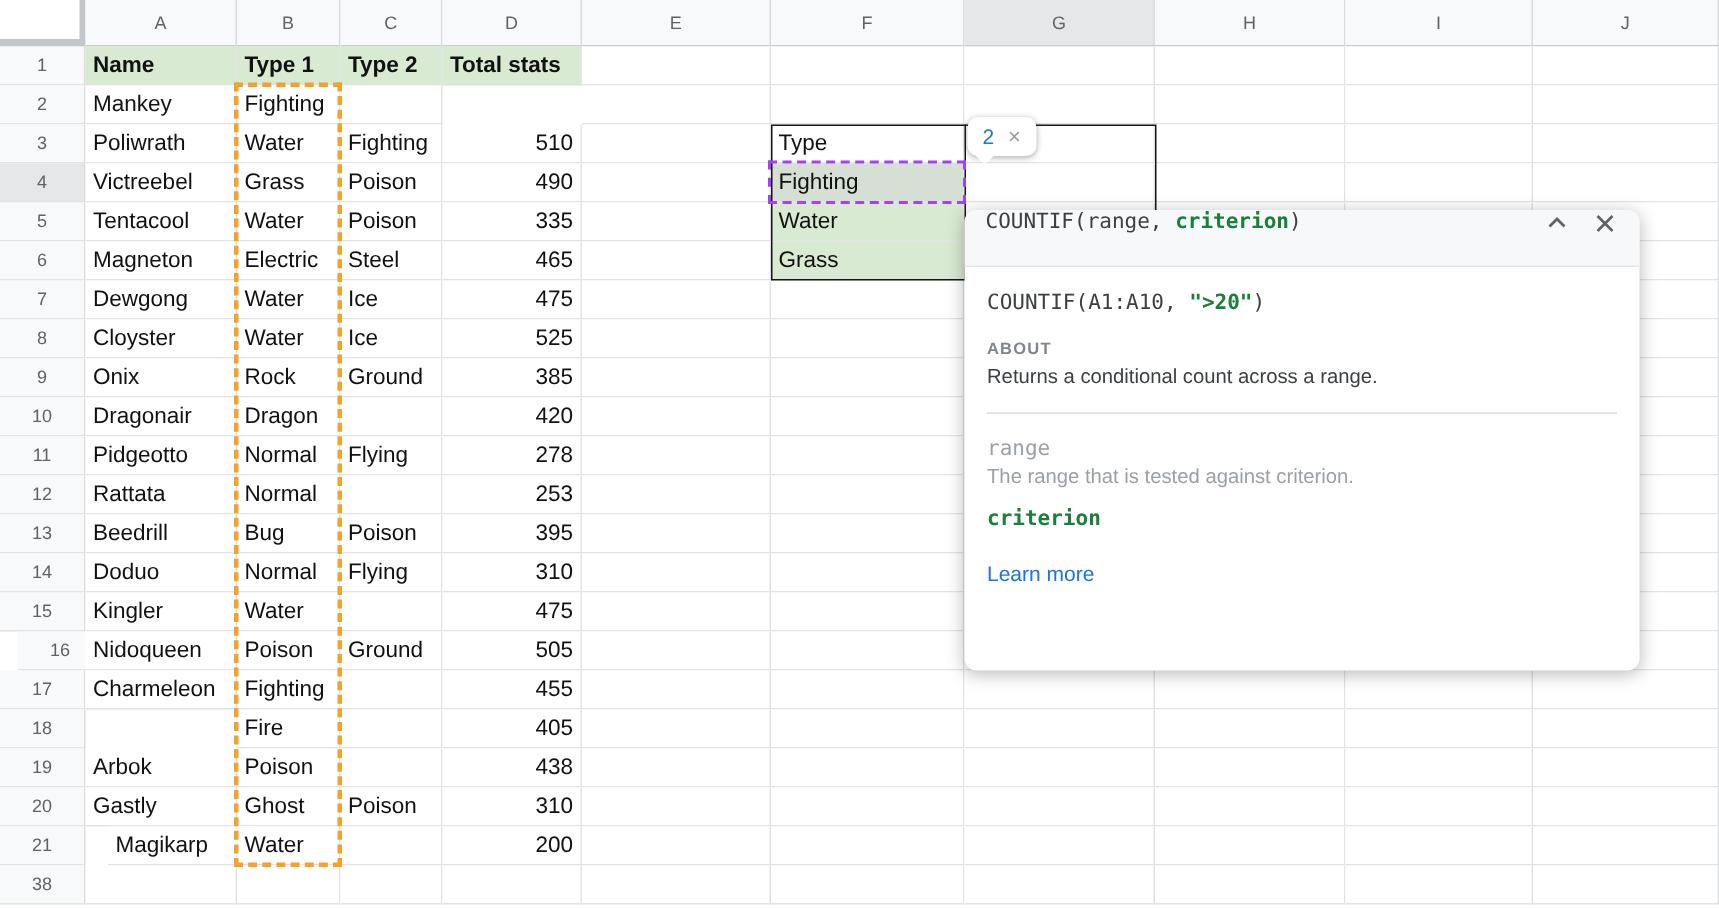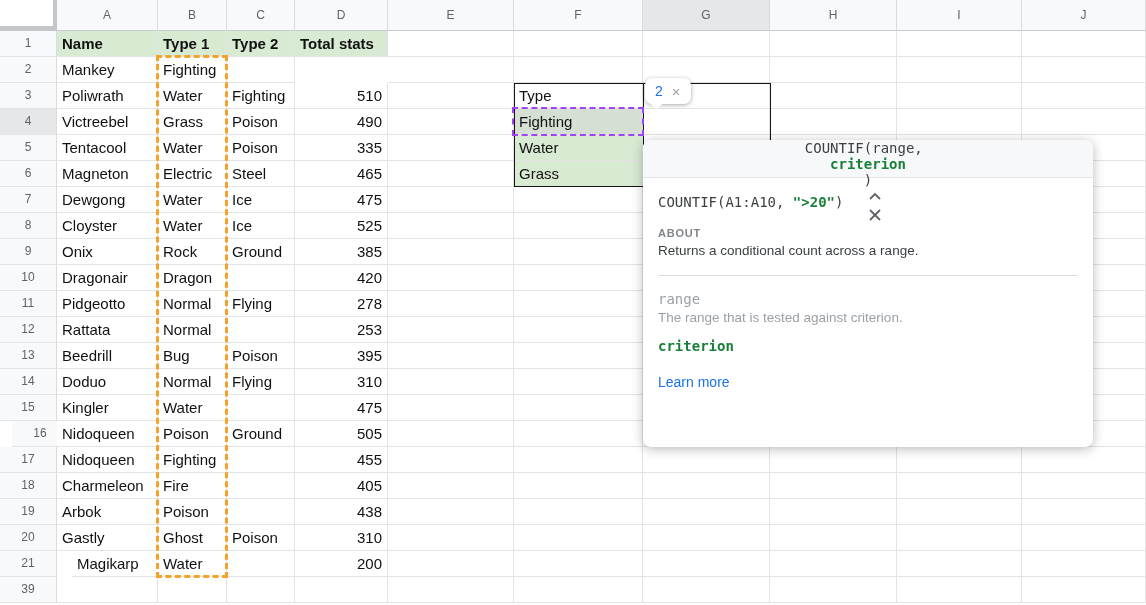--- a/index.html
+++ b/index.html
@@ -41,23 +41,23 @@
       display:inline-flex;align-items:center;gap:9px;padding:0 10px;background:#fff;
       border-radius:7px;box-shadow:0 1px 4px rgba(0,0,0,.35);font-size:14px;}
   .preview-badge::after{content:"";position:absolute;left:7px;bottom:-4px;width:9px;height:9px;
       background:#fff;transform:rotate(45deg);}
   .pv-val{color:#1a73e8;} .pv-x{color:#9aa0a6;font-size:15px;cursor:pointer;}
 
   
   .popup{position:absolute;left:643px;top:140px;width:450px;height:307px;z-index:50;
       background:#fff;border-radius:8px;box-shadow:0 2px 12px rgba(0,0,0,.28);
       box-sizing:border-box;overflow:hidden;}
-  .pp-head{height:37px;display:flex;align-items:center;background:#f7f8f9;
+  .pp-head{height:37px;display:flex;background:#f7f8f9;
       border-bottom:1px solid #e3e5e8;padding:0 14px;
-      font-family:"DejaVu Sans Mono",monospace;font-size:14px;color:#3c4043;white-space:pre;flex-direction:column;}
+      font-family:"DejaVu Sans Mono",monospace;font-size:14px;color:#3c4043;white-space:pre;}
   .pp-head .grow{flex:1;}
   .pp-ic{width:18px;height:18px;margin-left:14px;cursor:pointer;flex:none;}
   .pp-body{padding:13px 15px 0;}
   .pp-label{font-size:11px;font-weight:bold;color:#80868b;letter-spacing:.8px;}
   .pp-code{font-family:"DejaVu Sans Mono",monospace;font-size:14px;color:#3c4043;
       margin-top:3px;white-space:pre;}
   .gr{color:#188038;font-weight:bold;}
   .pp-about{font-size:13.5px;color:#3c4043;margin-top:4px;}
   .pp-divider{border-top:1px solid #dadce0;margin:17px 0 15px;}
   .pp-pname{font-family:"DejaVu Sans Mono",monospace;font-size:14px;}
@@ -265,21 +265,21 @@
       <div class="cell " style="left: 158px; top: 447px; width: 69px; height: 26px;">Fighting</div>
       <div class="cell " style="left: 227px; top: 447px; width: 68px; height: 26px;"></div>
       <div class="cell num" style="left: 295px; top: 447px; width: 93px; height: 26px;">455</div>
       <div class="cell " style="left: 388px; top: 447px; width: 126px; height: 26px;"></div>
       <div class="cell " style="left: 514px; top: 447px; width: 129px; height: 26px;"></div>
       <div class="cell " style="left: 643px; top: 447px; width: 127px; height: 26px;"></div>
       <div class="cell " style="left: 770px; top: 447px; width: 127px; height: 26px;"></div>
       <div class="cell " style="left: 897px; top: 447px; width: 125px; height: 26px;"></div>
       <div class="cell " style="left: 1022px; top: 447px; width: 124px; height: 26px;"></div>
       <div class="cell rowhdr" style="left: 0px; top: 473px; width: 57px; height: 26px;">18</div>
-      <div class="cell " style="left: 57px; top: 473px; width: 101px; height: 26px;">Charmeleon</div>
+      <div class="cell " style="left: 57px; top: 447px; width: 101px; height: 26px;">Charmeleon</div>
       <div class="cell " style="left: 158px; top: 473px; width: 69px; height: 26px;">Fire</div>
       <div class="cell " style="left: 227px; top: 473px; width: 68px; height: 26px;"></div>
       <div class="cell num" style="left: 295px; top: 473px; width: 93px; height: 26px;">405</div>
       <div class="cell " style="left: 388px; top: 473px; width: 126px; height: 26px;"></div>
       <div class="cell " style="left: 514px; top: 473px; width: 129px; height: 26px;"></div>
       <div class="cell " style="left: 643px; top: 473px; width: 127px; height: 26px;"></div>
       <div class="cell " style="left: 770px; top: 473px; width: 127px; height: 26px;"></div>
       <div class="cell " style="left: 897px; top: 473px; width: 125px; height: 26px;"></div>
       <div class="cell " style="left: 1022px; top: 473px; width: 124px; height: 26px;"></div>
       <div class="cell rowhdr" style="left: 0px; top: 499px; width: 57px; height: 26px;">19</div>
@@ -308,21 +308,21 @@
       <div class="cell " style="left: 72px; top: 551px; width: 101px; height: 26px;">Magikarp</div>
       <div class="cell " style="left: 158px; top: 551px; width: 69px; height: 26px;">Water</div>
       <div class="cell " style="left: 227px; top: 551px; width: 68px; height: 26px;"></div>
       <div class="cell num" style="left: 295px; top: 551px; width: 93px; height: 26px;">200</div>
       <div class="cell " style="left: 388px; top: 551px; width: 126px; height: 26px;"></div>
       <div class="cell " style="left: 514px; top: 551px; width: 129px; height: 26px;"></div>
       <div class="cell " style="left: 643px; top: 551px; width: 127px; height: 26px;"></div>
       <div class="cell " style="left: 770px; top: 551px; width: 127px; height: 26px;"></div>
       <div class="cell " style="left: 897px; top: 551px; width: 125px; height: 26px;"></div>
       <div class="cell " style="left: 1022px; top: 551px; width: 124px; height: 26px;"></div>
-      <div class="cell rowhdr" style="left: 0px; top: 577px; width: 57px; height: 26px;">39</div>
+      <div class="cell rowhdr" style="left: 0px; top: 577px; width: 57px; height: 26px;">38</div>
       <div class="cell " style="left: 57px; top: 577px; width: 101px; height: 26px;"></div>
       <div class="cell " style="left: 158px; top: 577px; width: 69px; height: 26px;"></div>
       <div class="cell " style="left: 227px; top: 577px; width: 68px; height: 26px;"></div>
       <div class="cell " style="left: 295px; top: 577px; width: 93px; height: 26px;"></div>
       <div class="cell " style="left: 388px; top: 577px; width: 126px; height: 26px;"></div>
       <div class="cell " style="left: 514px; top: 577px; width: 129px; height: 26px;"></div>
       <div class="cell " style="left: 643px; top: 577px; width: 127px; height: 26px;"></div>
       <div class="cell " style="left: 770px; top: 577px; width: 127px; height: 26px;"></div>
       <div class="cell " style="left: 897px; top: 577px; width: 125px; height: 26px;"></div>
       <div class="cell " style="left: 1022px; top: 577px; width: 124px; height: 26px;"></div>

